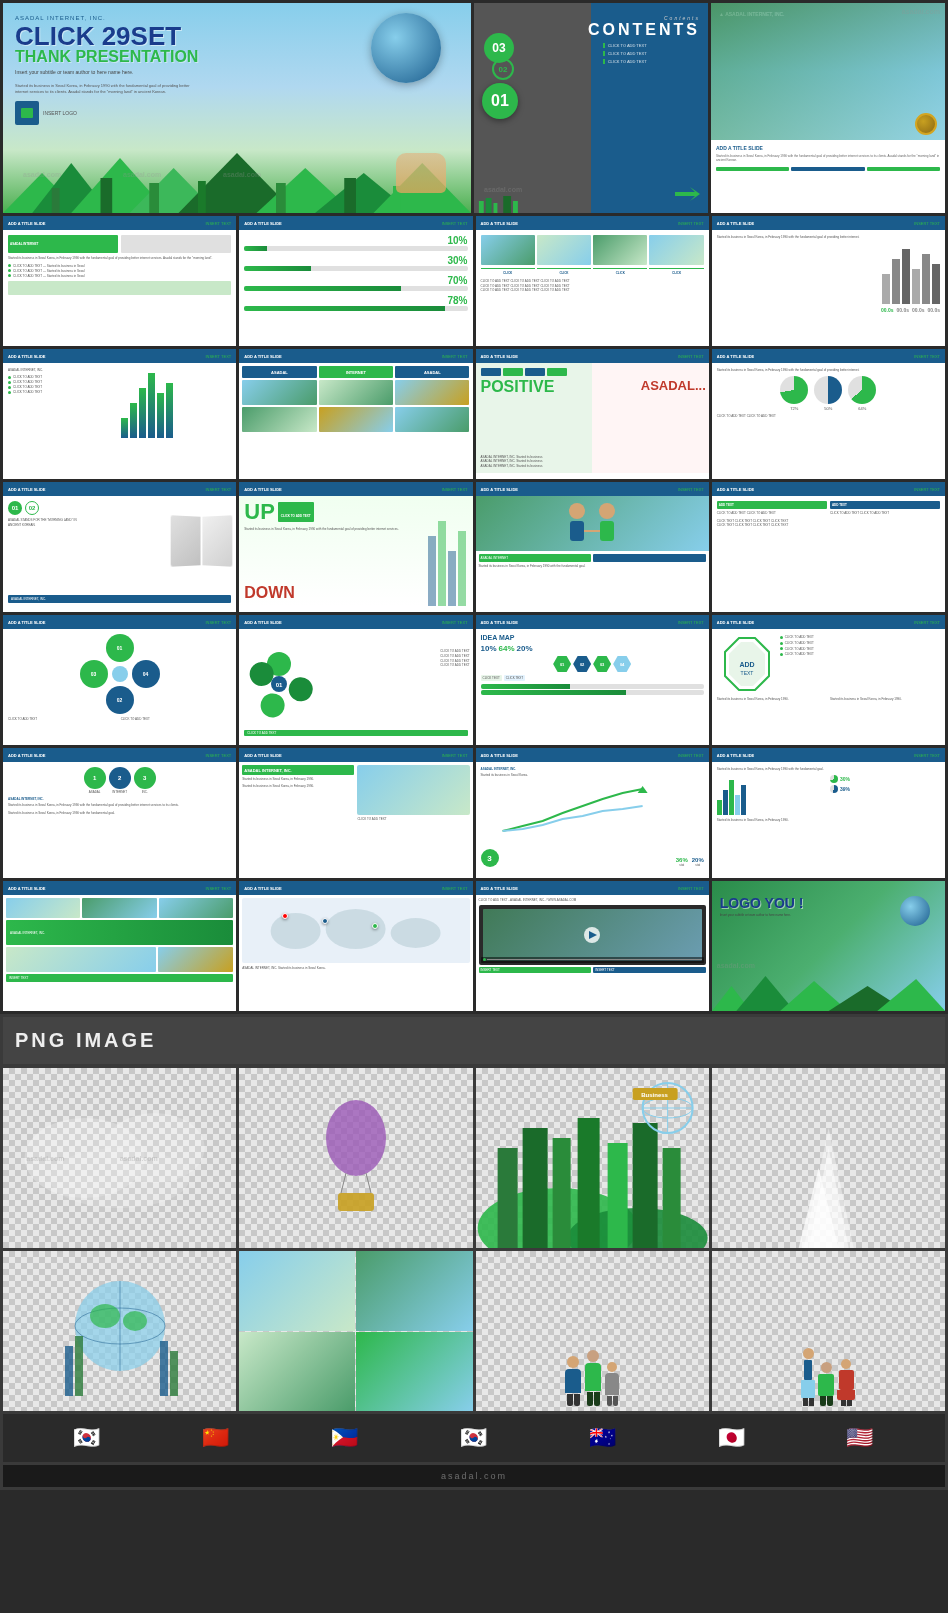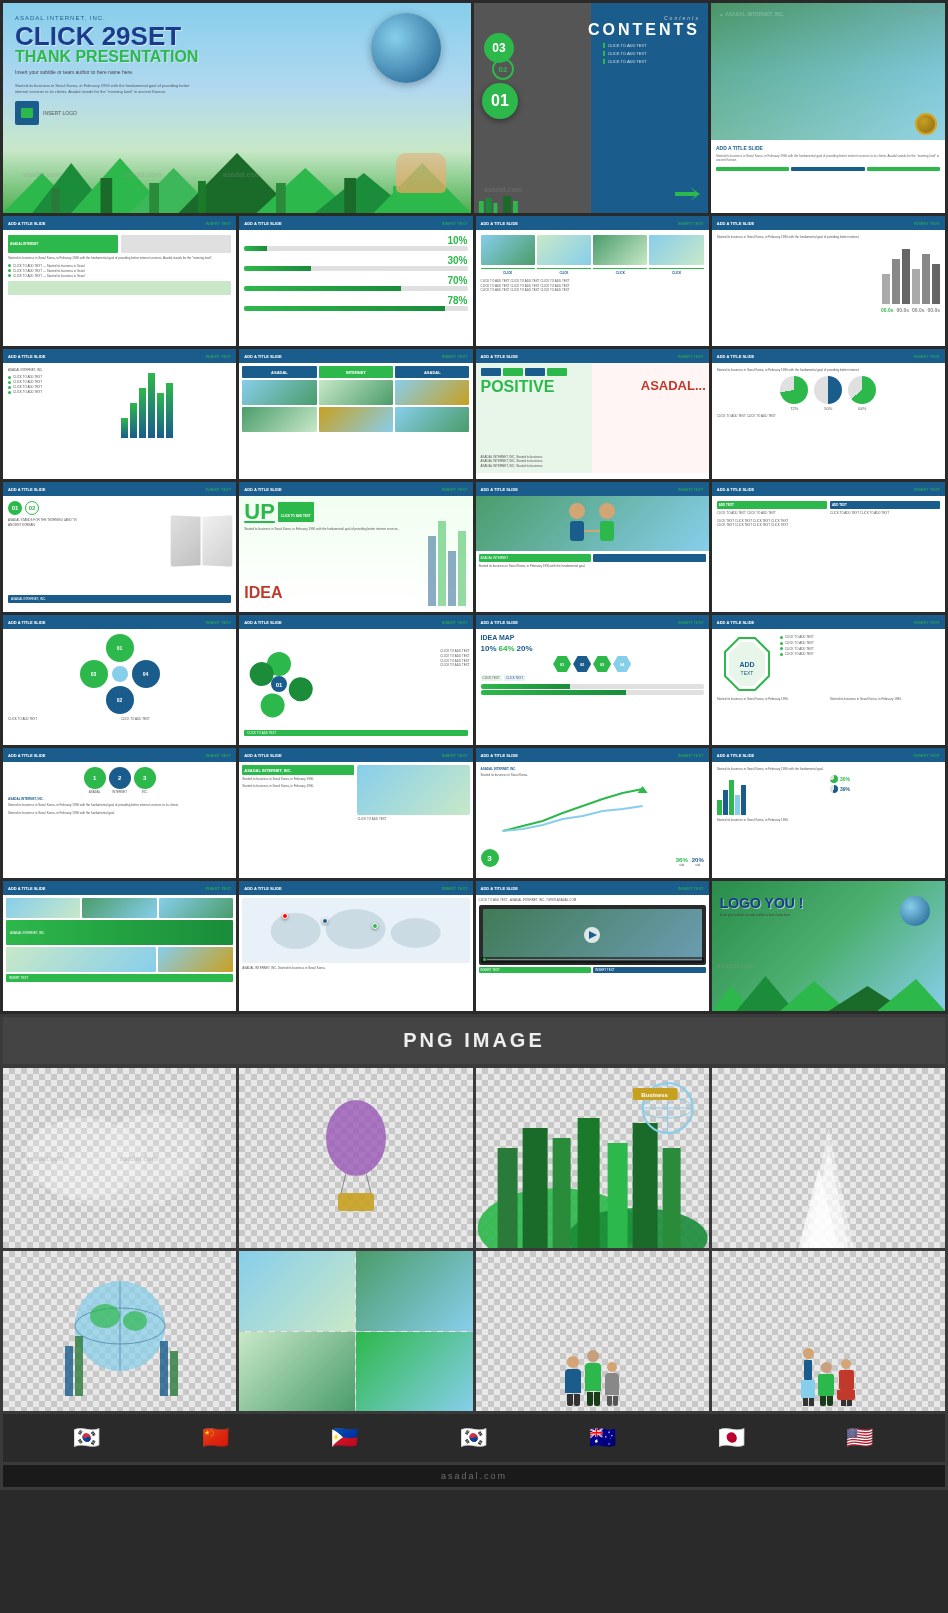--- a/index.html
+++ b/index.html
@@ -490,39 +490,39 @@
       </div>
     </div>
 
     <div class="slide-box">
       <div class="title-bar">
         <span class="title-bar-text">ADD A TITLE SLIDE</span>
         <span class="title-bar-right">INSERT TEXT</span>
       </div>
       <div style="padding:5px;position:relative;height:110px;overflow:hidden;background:linear-gradient(to bottom,#f0fff0,#fff);">
         <div style="display:flex;align-items:center;gap:3px;margin-bottom:4px;">
-          <div style="font-size:22px;font-weight:900;color:#2db84b;line-height:1;text-decoration:underline;">UP</div>
+          <div style="font-size:22px;font-weight:900;color:#2db84b;line-height:1;">UP</div>
           <div style="display:flex;gap:2px;">
             <div style="background:#2db84b;padding:1px 3px;border-radius:1px;"><span style="font-size:3px;color:white;font-weight:bold;">CLICK TO ADD TEXT</span></div>
           </div>
         </div>
         <div style="font-size:3px;color:#555;line-height:1.5;margin-bottom:3px;">
           Started its business in Seoul Korea, in February 1990 with the fundamental goal of providing better internet services.
         </div>
 
         <div style="position:absolute;right:0;top:0;bottom:0;width:50px;overflow:hidden;opacity:0.5;">
           <svg width="50" height="110" viewBox="0 0 50 110">
             <rect x="5" y="40" width="8" height="70" fill="#1a5c8c"></rect>
             <rect x="15" y="25" width="8" height="85" fill="#2db84b"></rect>
             <rect x="25" y="55" width="8" height="55" fill="#1a5c8c"></rect>
             <rect x="35" y="35" width="8" height="75" fill="#2db84b"></rect>
           </svg>
         </div>
         <div style="position:absolute;bottom:5px;left:5px;">
-          <div style="font-size:16px;font-weight:900;color:#c0392b;line-height:1;">IDEA</div>
+          <div style="font-size:16px;font-weight:900;color:#c0392b;line-height:1;">DOWN</div>
         </div>
       </div>
     </div>
 
     <div class="slide-box">
       <div class="title-bar">
         <span class="title-bar-text">ADD A TITLE SLIDE</span>
         <span class="title-bar-right">INSERT TEXT</span>
       </div>
       <div style="padding:0;height:110px;overflow:hidden;">
@@ -964,21 +964,21 @@
           <div style="font-size:3px;color:#444;margin-top:2px;">Insert your subtitle or team author to here name here.</div>
         </div>
         <div class="asadal-wm" style="bottom:42px;left:5px;">asadal.com</div>
       </div>
     </div>
 
   </div>
 
   <div style="background:#3a3a3a;padding:3px;">
 
-    <div style="background:#444;text-align:center;padding:12px;color:#eee;font-size:20px;font-weight:bold;letter-spacing:3px;margin-bottom:4px;">PNG IMAGE</div>
+    <div style="background:#444;padding:12px;color:#eee;font-size:20px;font-weight:bold;letter-spacing:3px;margin-bottom:4px;">PNG IMAGE</div>
 
     <div style="display:grid;grid-template-columns:repeat(3,1fr) 1fr;gap:3px;margin-bottom:3px;">
 
       <div style="height:180px;background:repeating-conic-gradient(#c8c8c8 0% 25%,#e8e8e8 0% 50%) 0 0/12px 12px;position:relative;overflow:hidden;">
 
         <div style="position:absolute;inset:0;display:flex;align-items:center;justify-content:center;opacity:0.4;">
           <svg width="100%" height="100%" viewBox="0 0 230 180">
             <ellipse cx="80" cy="90" rx="60" ry="40" fill="white" opacity="0.6"></ellipse>
             <ellipse cx="150" cy="80" rx="50" ry="35" fill="white" opacity="0.5"></ellipse>
             <ellipse cx="115" cy="110" rx="70" ry="30" fill="white" opacity="0.4"></ellipse>

